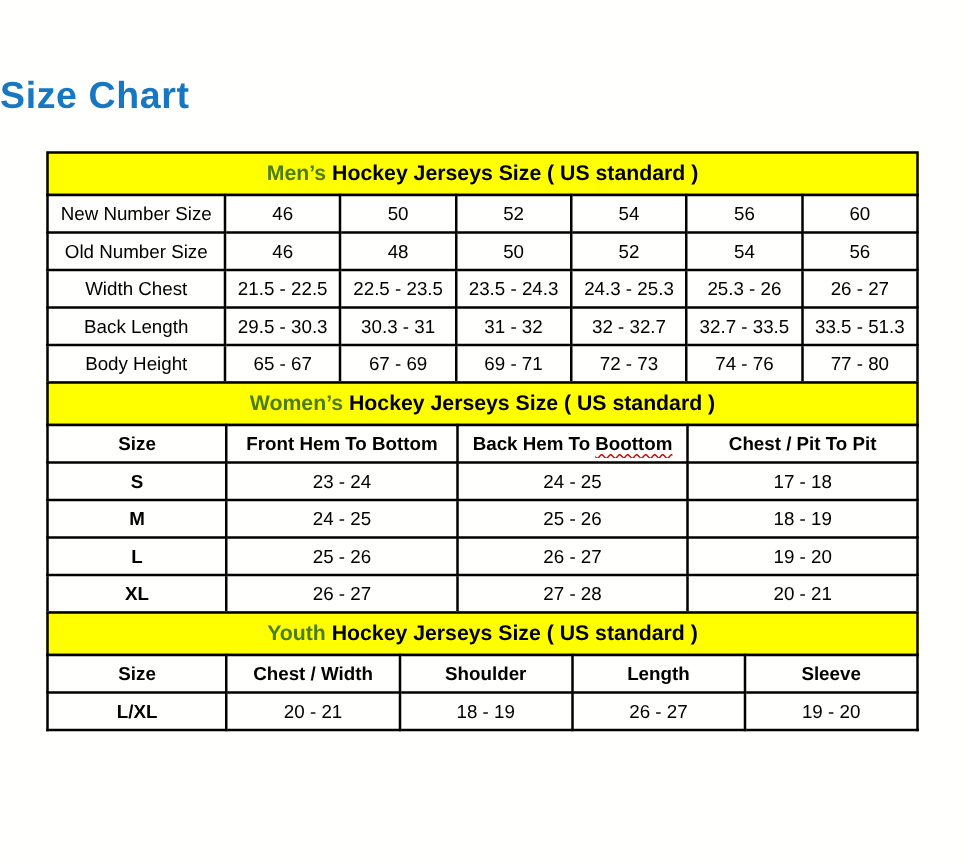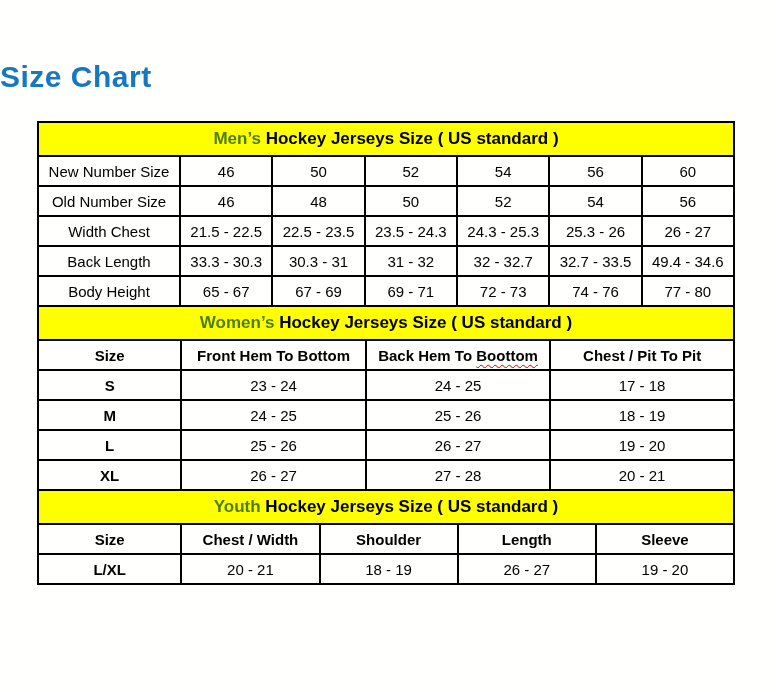--- a/index.html
+++ b/index.html
@@ -64,26 +64,26 @@
         <td class="rlabel">Width Chest</td>
         <td>21.5 - 22.5</td>
         <td>22.5 - 23.5</td>
         <td>23.5 - 24.3</td>
         <td>24.3 - 25.3</td>
         <td>25.3 - 26</td>
         <td>26 - 27</td>
       </tr>
       <tr>
         <td class="rlabel">Back Length</td>
-        <td>33.3 - 30.3</td>
+        <td>29.5 - 30.3</td>
         <td>30.3 - 31</td>
         <td>31 - 32</td>
         <td>32 - 32.7</td>
         <td>32.7 - 33.5</td>
-        <td>49.4 - 34.6</td>
+        <td>33.5 - 51.3</td>
       </tr>
       <tr>
         <td class="rlabel">Body Height</td>
         <td>65 - 67</td>
         <td>67 - 69</td>
         <td>69 - 71</td>
         <td>72 - 73</td>
         <td>74 - 76</td>
         <td>77 - 80</td>
       </tr>

